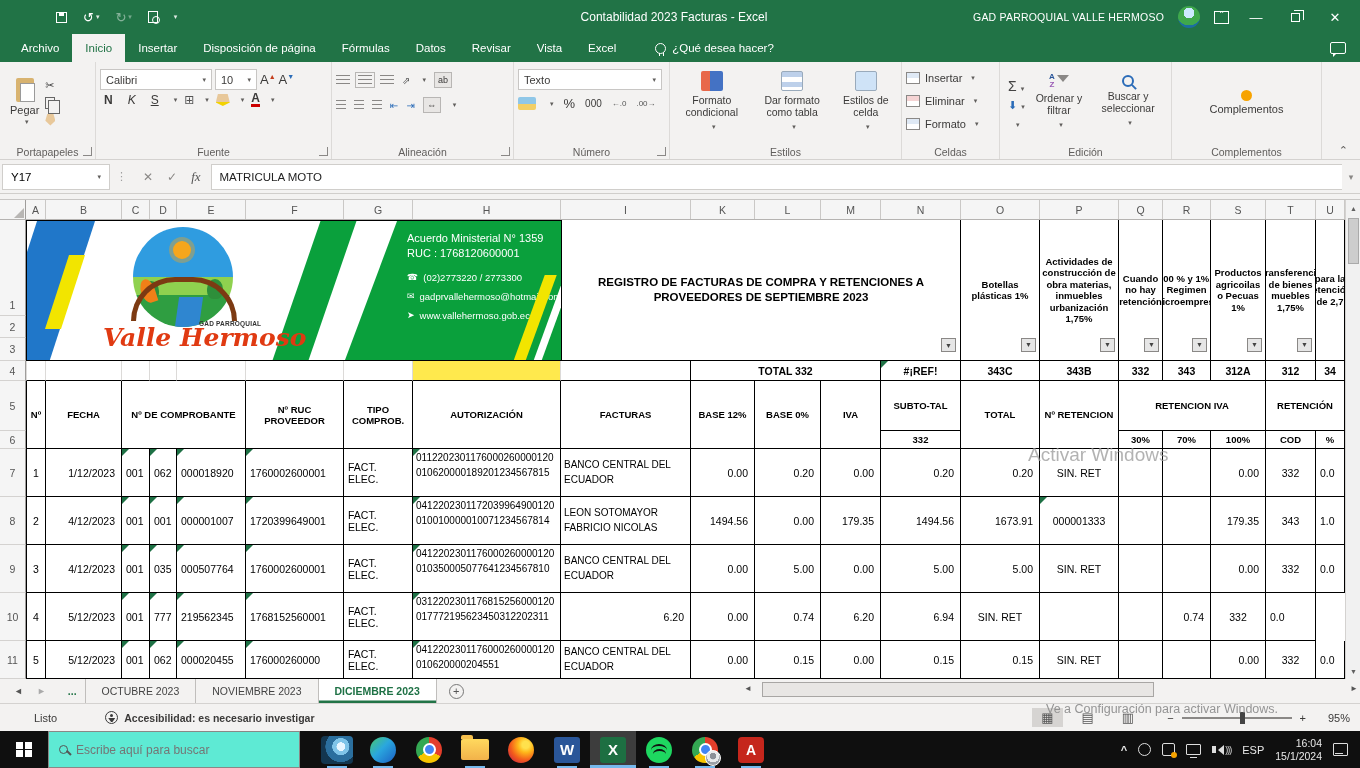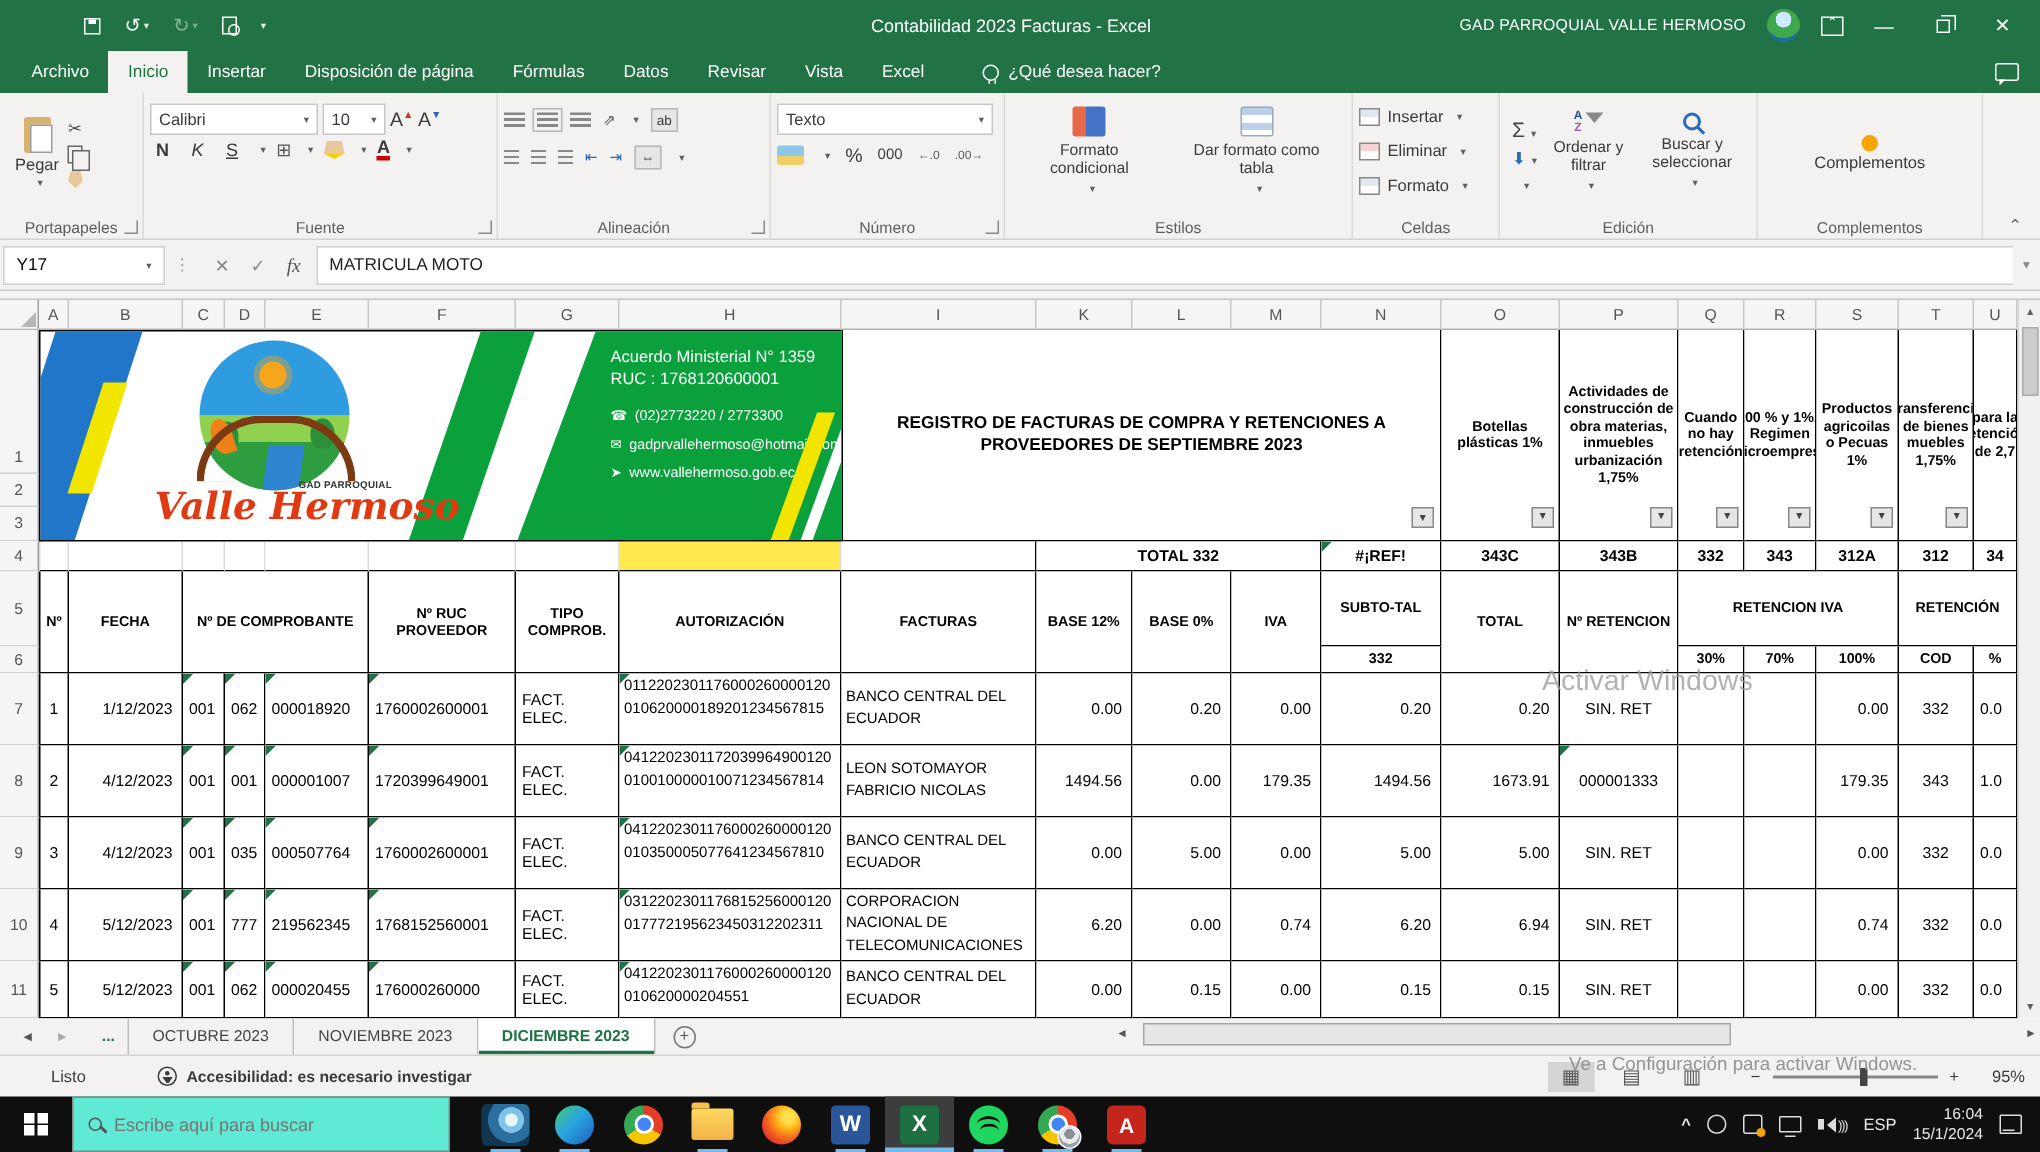--- a/index.html
+++ b/index.html
@@ -358,20 +358,25 @@
     <div class="midbtn">
       <span class="sqicon" style="background:linear-gradient(90deg,#e8684a 0 40%,#4472c4 40%)"></span>
       <span>Formato condicional</span>
         <span class="dda">▾</span>
     </div>
     <div class="midbtn">
       <span class="sqicon" style="background:repeating-linear-gradient(#bdd0ea 0 5px,#fff 5px 10px);border:1px solid #9ab">&nbsp;</span>
       <span>Dar formato como tabla</span>
         <span class="dda">▾</span>
     </div>
+    <div class="midbtn">
+      <span class="sqicon" style="background:#cfe3f7;border:1px solid #9ab"></span>
+      <span>Estilos de celda</span>
+        <span class="dda">▾</span>
+    </div>
     <div class="rg-label">Estilos</div>
   </div>
 
   <div class="rgroup" style="width:98px">
     <div class="cellrow">
         <span class="celic"></span>
         <span>Insertar</span>
         <span class="dda">▾</span>
       </div>
     <div class="cellrow">
@@ -661,21 +666,20 @@
       <div class="grow drow" style="height: 48px;">
         <div class="gut">10</div>
         <div class="c ctr bl">4</div>
         <div class="c rgt">5/12/2023</div>
         <div class="c lft tri">001</div>
         <div class="c lft tri">777</div>
         <div class="c lft tri">219562345</div>
         <div class="c lft tri">1768152560001</div>
         <div class="c lft">FACT. ELEC.</div>
         <div class="c aut tri">0312202301176815256000120017772195623450312202311</div>
-        <div class="c prov">CORPORACION NACIONAL DE TELECOMUNICACIONES</div>
         <div class="c rgt">6.20</div>
         <div class="c rgt">0.00</div>
         <div class="c rgt">0.74</div>
         <div class="c rgt">6.20</div>
         <div class="c rgt">6.94</div>
         <div class="c ctr">SIN. RET</div>
         <div class="c ctr"></div>
         <div class="c ctr"></div>
         <div class="c rgt">0.74</div>
         <div class="c ctr">332</div>

